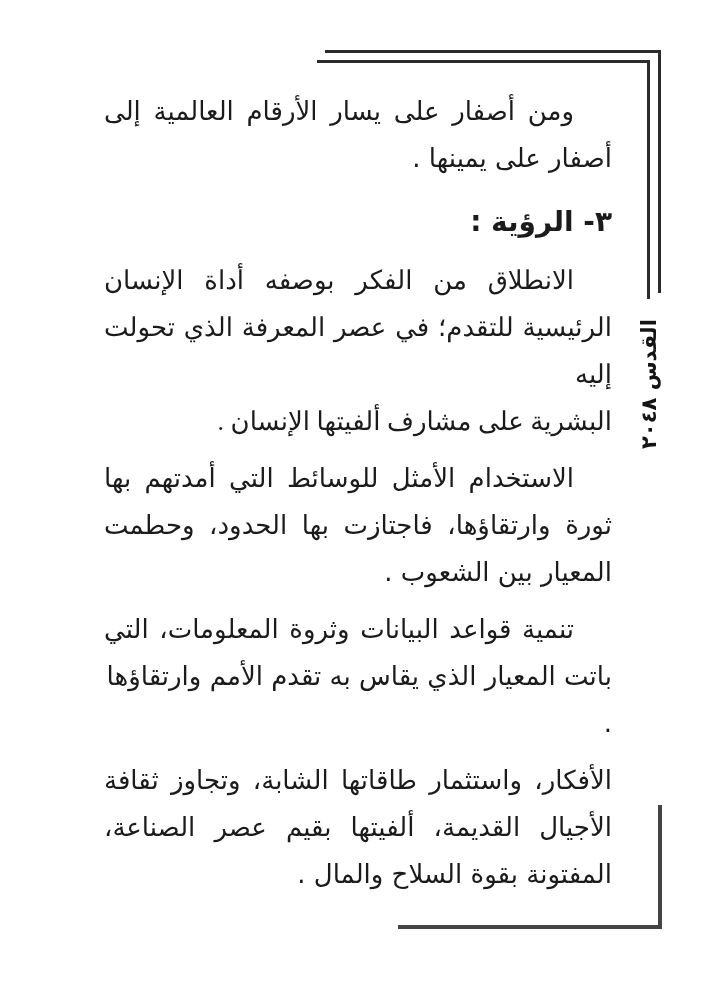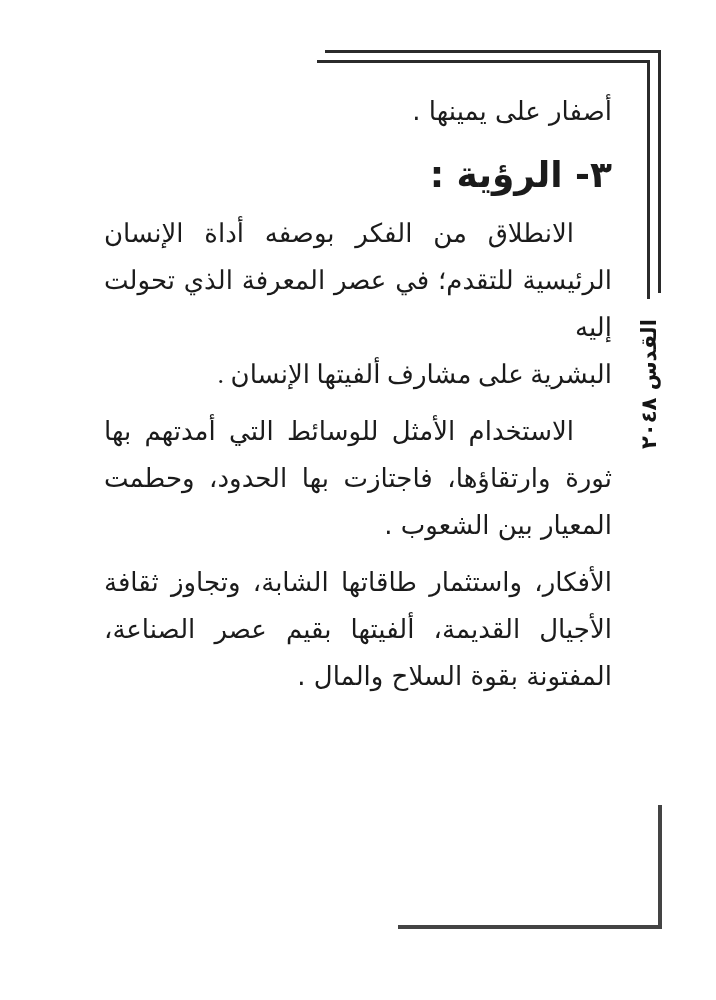--- a/index.html
+++ b/index.html
@@ -69,21 +69,21 @@
     text-align: justify;
   }
   .para { margin: 0 0 10px 0; padding: 0; }
   .para.p2 { margin-bottom: 10px; font-family: Liberation Serif, serif; }
   .ln { display: block; }
   .ln.j { text-align: justify; text-align-last: justify; }
   .ln.r { text-align: right; text-align-last: right; }
   .ln.first { padding-right: 38px; }
   .heading {
     margin: 16px 0 12px 0;
-    font-size: 36px;
+    font-size: 28px;
     line-height: 47px;
     font-weight: 700;
     text-align: right;
   }
 </style>
 </head>
 <body>
 
 <div class="page">
 
@@ -92,37 +92,42 @@
 
   <div class="spine">
     <span class="spine-text">القدس ٢٠٤٨</span>
   </div>
 
   <div class="orn-bottom"></div>
 
   <main class="text-block">
 
     <p class="para">
+      <span class="ln j first">ومن أصفار على يسار الأرقام العالمية إلى</span>
       <span class="ln r">أصفار على يمينها .</span>
     </p>
 
     <h2 class="heading">٣- الرؤية :</h2>
 
     <p class="para p2">
       <span class="ln j first">الانطلاق من الفكر بوصفه أداة الإنسان</span>
       <span class="ln j">الرئيسية للتقدم؛ في عصر المعرفة الذي تحولت إليه</span>
       <span class="ln r">البشرية على مشارف ألفيتها الإنسان .</span>
     </p>
 
     <p class="para">
       <span class="ln j first">الاستخدام الأمثل للوسائط التي أمدتهم بها</span>
       <span class="ln j">ثورة وارتقاؤها، فاجتازت بها الحدود، وحطمت</span>
       <span class="ln r">المعيار بين الشعوب .</span>
     </p>
 
+    <p class="para">
+      <span class="ln j first">تنمية قواعد البيانات وثروة المعلومات، التي</span>
+      <span class="ln r">باتت المعيار الذي يقاس به تقدم الأمم وارتقاؤها .</span>
+    </p>
 
     <p class="para">
       <span class="ln j">الأفكار، واستثمار طاقاتها الشابة، وتجاوز ثقافة</span>
       <span class="ln j">الأجيال القديمة، ألفيتها بقيم عصر الصناعة،</span>
       <span class="ln r">المفتونة بقوة السلاح والمال .</span>
     </p>
 
   </main>
 </div>
 

